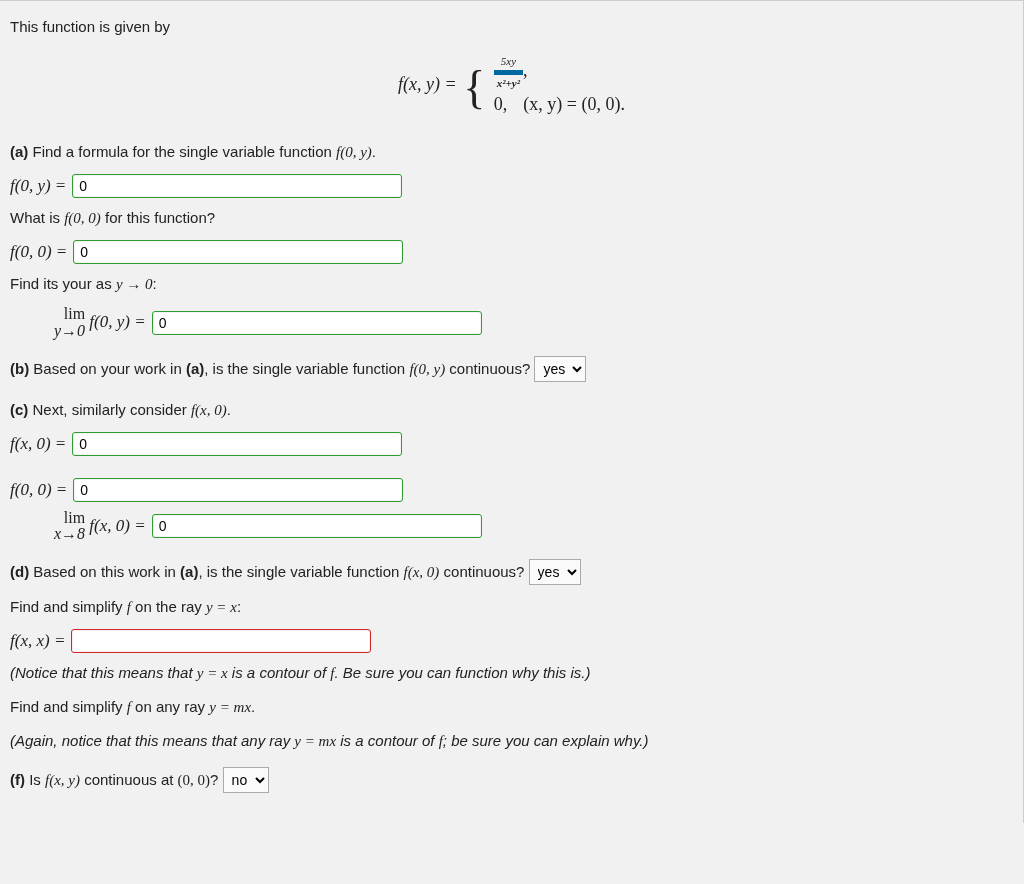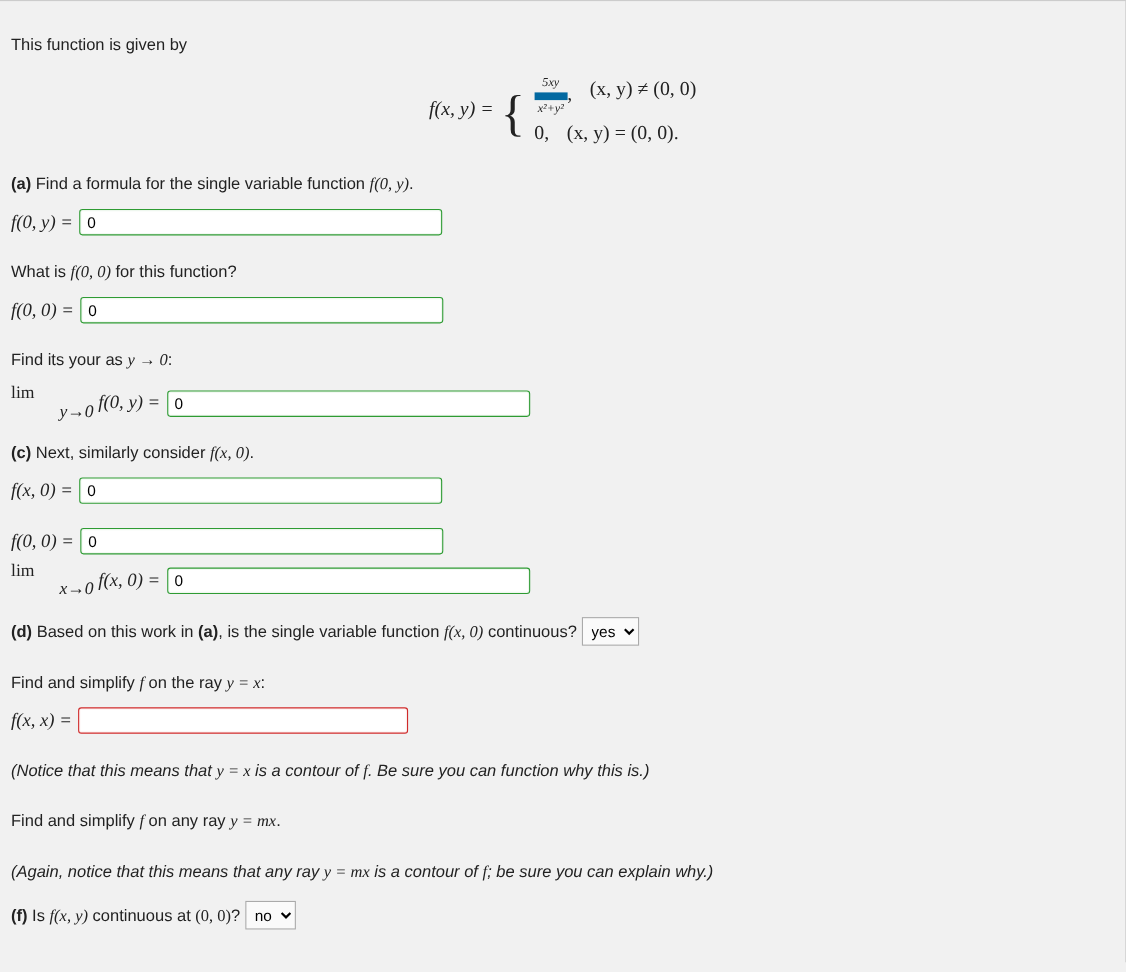--- a/index.html
+++ b/index.html
@@ -12,21 +12,21 @@
     width: 1024px;
   }
   .page {
     border: 1px solid #ccc;
     border-left: none;
     border-bottom: none;
     padding: 6px 10px 20px 10px;
     background: #f1f1f1;
   }
   .line {
-    margin: 22px 0 10px 0;
+    margin: 8px 0 10px 0;
     line-height: 1.6;
   }
   .math { font-family: "Times New Roman", Times, serif; }
   .mi { font-style: italic; }
   .eqblock {
     text-align: center;
     margin: 14px 0 22px 0;
     font-family: "Times New Roman", Times, serif;
     font-size: 18px;
   }
@@ -44,21 +44,21 @@
     margin: 0 4px 0 2px;
     transform: translateY(2px);
   }
   .frac {
     display: inline-block;
     text-align: center;
     vertical-align: middle;
     font-size: 11px;
   }
   .frac .num { display: block; padding: 0 3px; }
-  .frac .den { display: block; border-top: 7px solid #0369a1; padding: 0 3px; }
+  .frac .den { display: block; border-top: 5px solid #0369a1; padding: 0 3px; font-weight: bold; }
   .answer-row {
     display: flex;
     align-items: center;
     gap: 6px;
     margin: 2px 0 8px 0;
   }
   .answer-label {
     font-family: "Times New Roman", Times, serif;
     font-size: 17px;
   }
@@ -83,21 +83,21 @@
   input.w-md { width: 300px; }
   select.ans {
     height: 26px;
     font-size: 14px;
     border: 1px solid #aaa;
     background: #fafafa;
     padding: 2px 4px;
   }
   .limlabel {
     display: inline-block;
-    text-align: left;
+    text-align: right;
     line-height: 1.05;
     vertical-align: middle;
   }
   .limlabel .top { display:block; font-size:16px; }
   .limlabel .bot { display:block; font-size:16px;margin-left:44px; }
   .bold { font-weight: bold; }
 </style>
 </head>
 <body>
 
@@ -109,21 +109,20 @@
     <span class="mi">f(x, y) =</span>
     <span class="lbrace">{</span>
     <span class="cases">
       <span class="cases-row">
         <span>
           <span class="frac">
             <span class="num mi">5xy</span>
             <span class="den mi">x²+y²</span>
           </span><span class="math">,</span>
         </span>
-        <span class="math">(x, y) ≠ (0, 0)</span>
       </span>
       <span class="cases-row">
         <span class="math">0,</span>
         <span class="math">(x, y) = (0, 0).</span>
       </span>
     </span>
   </div>
 
   <div class="line">
     <span class="bold">(a)</span>
@@ -146,39 +145,47 @@
   <div class="line">
     <span>Find its your as </span><span class="math mi">y → 0</span><span>:</span>
   </div>
   <div class="answer-row">
     <span class="answer-label">
       <span class="limlabel"><span class="top">lim</span><span class="bot mi">y→0</span></span><span class="mi"> f(0, y) =</span>
     </span>
     <input class="ans correct w-lg" value="0" style="">
   </div>
 
+  <div class="line" style="margin-top:16px">
+    <span class="bold">(b)</span>
+    <span> Based on your work in </span><span class="bold">(a)</span><span>, is the single variable function </span>
+    <span class="math mi">f(0, y)</span><span> continuous? </span>
+    <select class="ans">
+      <option>yes</option>
+    </select>
+  </div>
 
   <div class="line" style="margin-top:16px">
     <span class="bold">(c)</span>
     <span> Next, similarly consider </span><span class="math mi">f(x, 0)</span><span>.</span>
   </div>
   <div class="answer-row">
     <span class="answer-label mi">f(x, 0) =</span>
     <input class="ans correct w-lg" value="0" style="">
   </div>
 
   <div style="height:12px"></div>
 
   <div class="answer-row">
     <span class="answer-label mi">f(0, 0) =</span>
     <input class="ans correct w-lg" value="0" style="">
   </div>
   <div class="answer-row">
     <span class="answer-label">
-      <span class="limlabel"><span class="top">lim</span><span class="bot mi">x→0</span></span><span class="mi"> f(x, 0) =</span>
+      <span class="limlabel"><span class="top">lim</span><span class="bot mi">x→8</span></span><span class="mi"> f(x, 0) =</span>
     </span>
     <input class="ans correct w-lg" value="0" style="">
   </div>
 
   <div class="line" style="margin-top:16px">
     <span class="bold">(d)</span>
     <span> Based on this work in </span><span class="bold">(a)</span><span>, is the single variable function </span>
     <span class="math mi">f(x, 0)</span><span> continuous? </span>
     <select class="ans">
       <option>yes</option>

